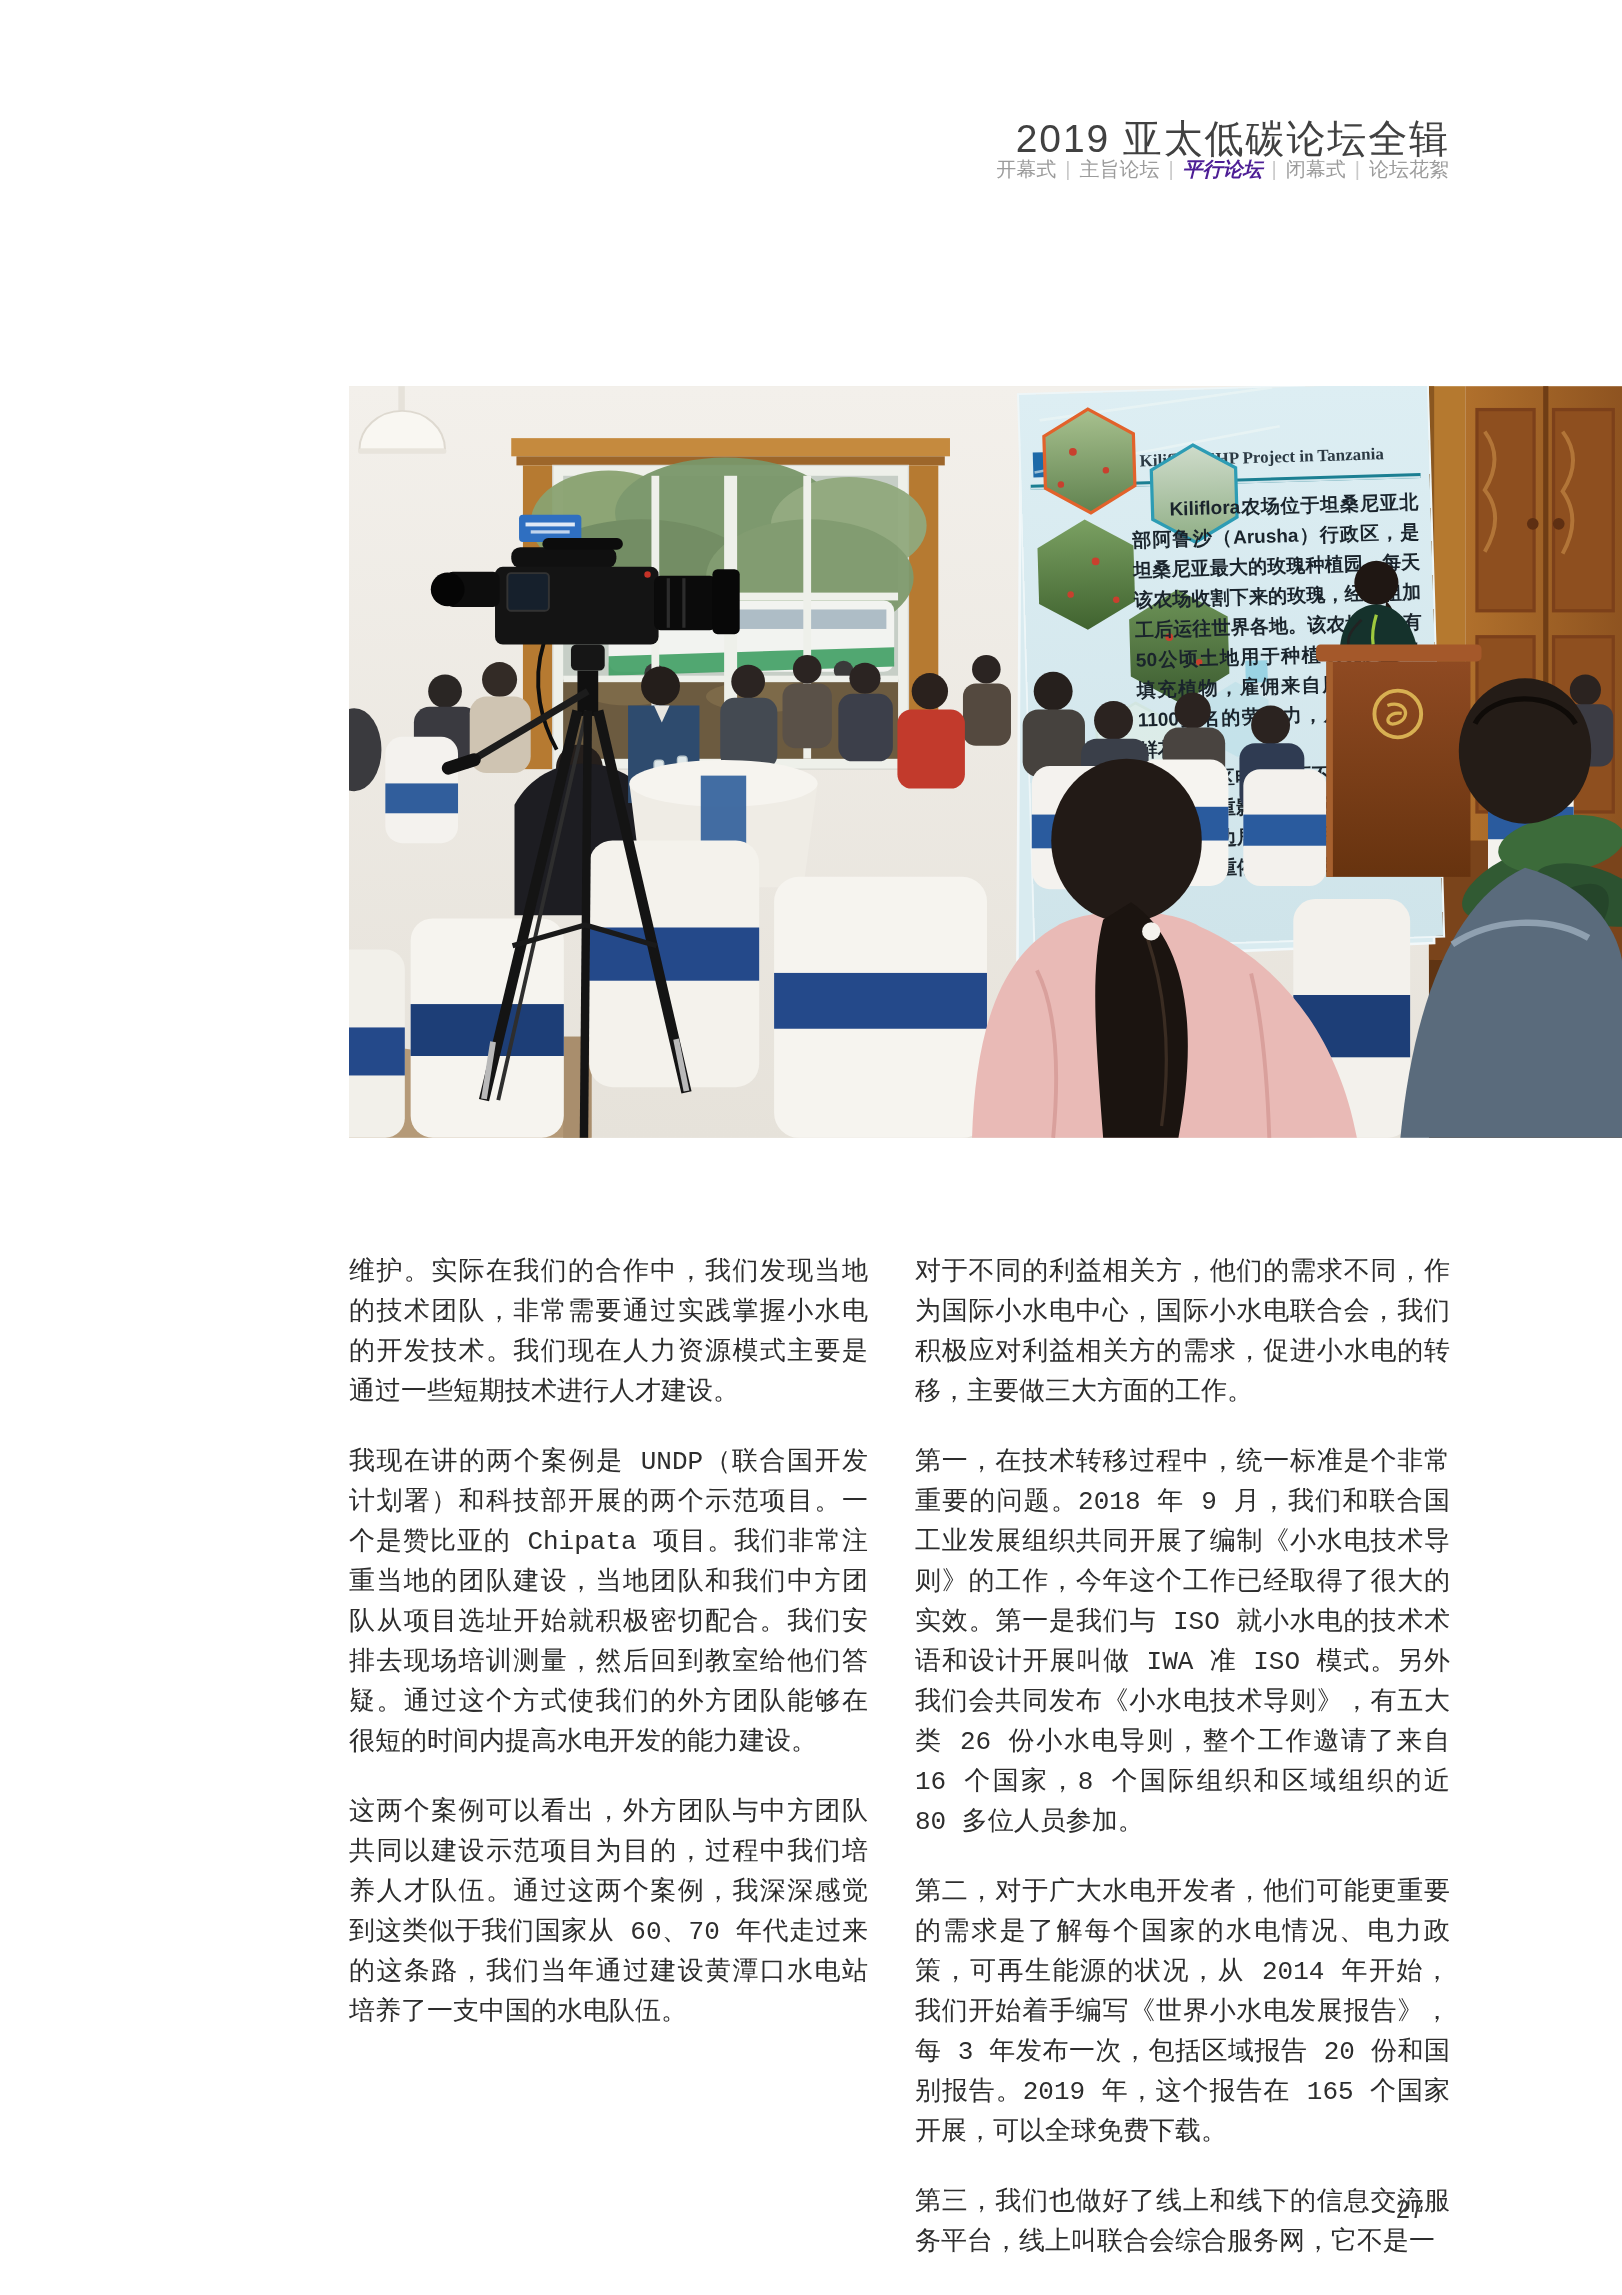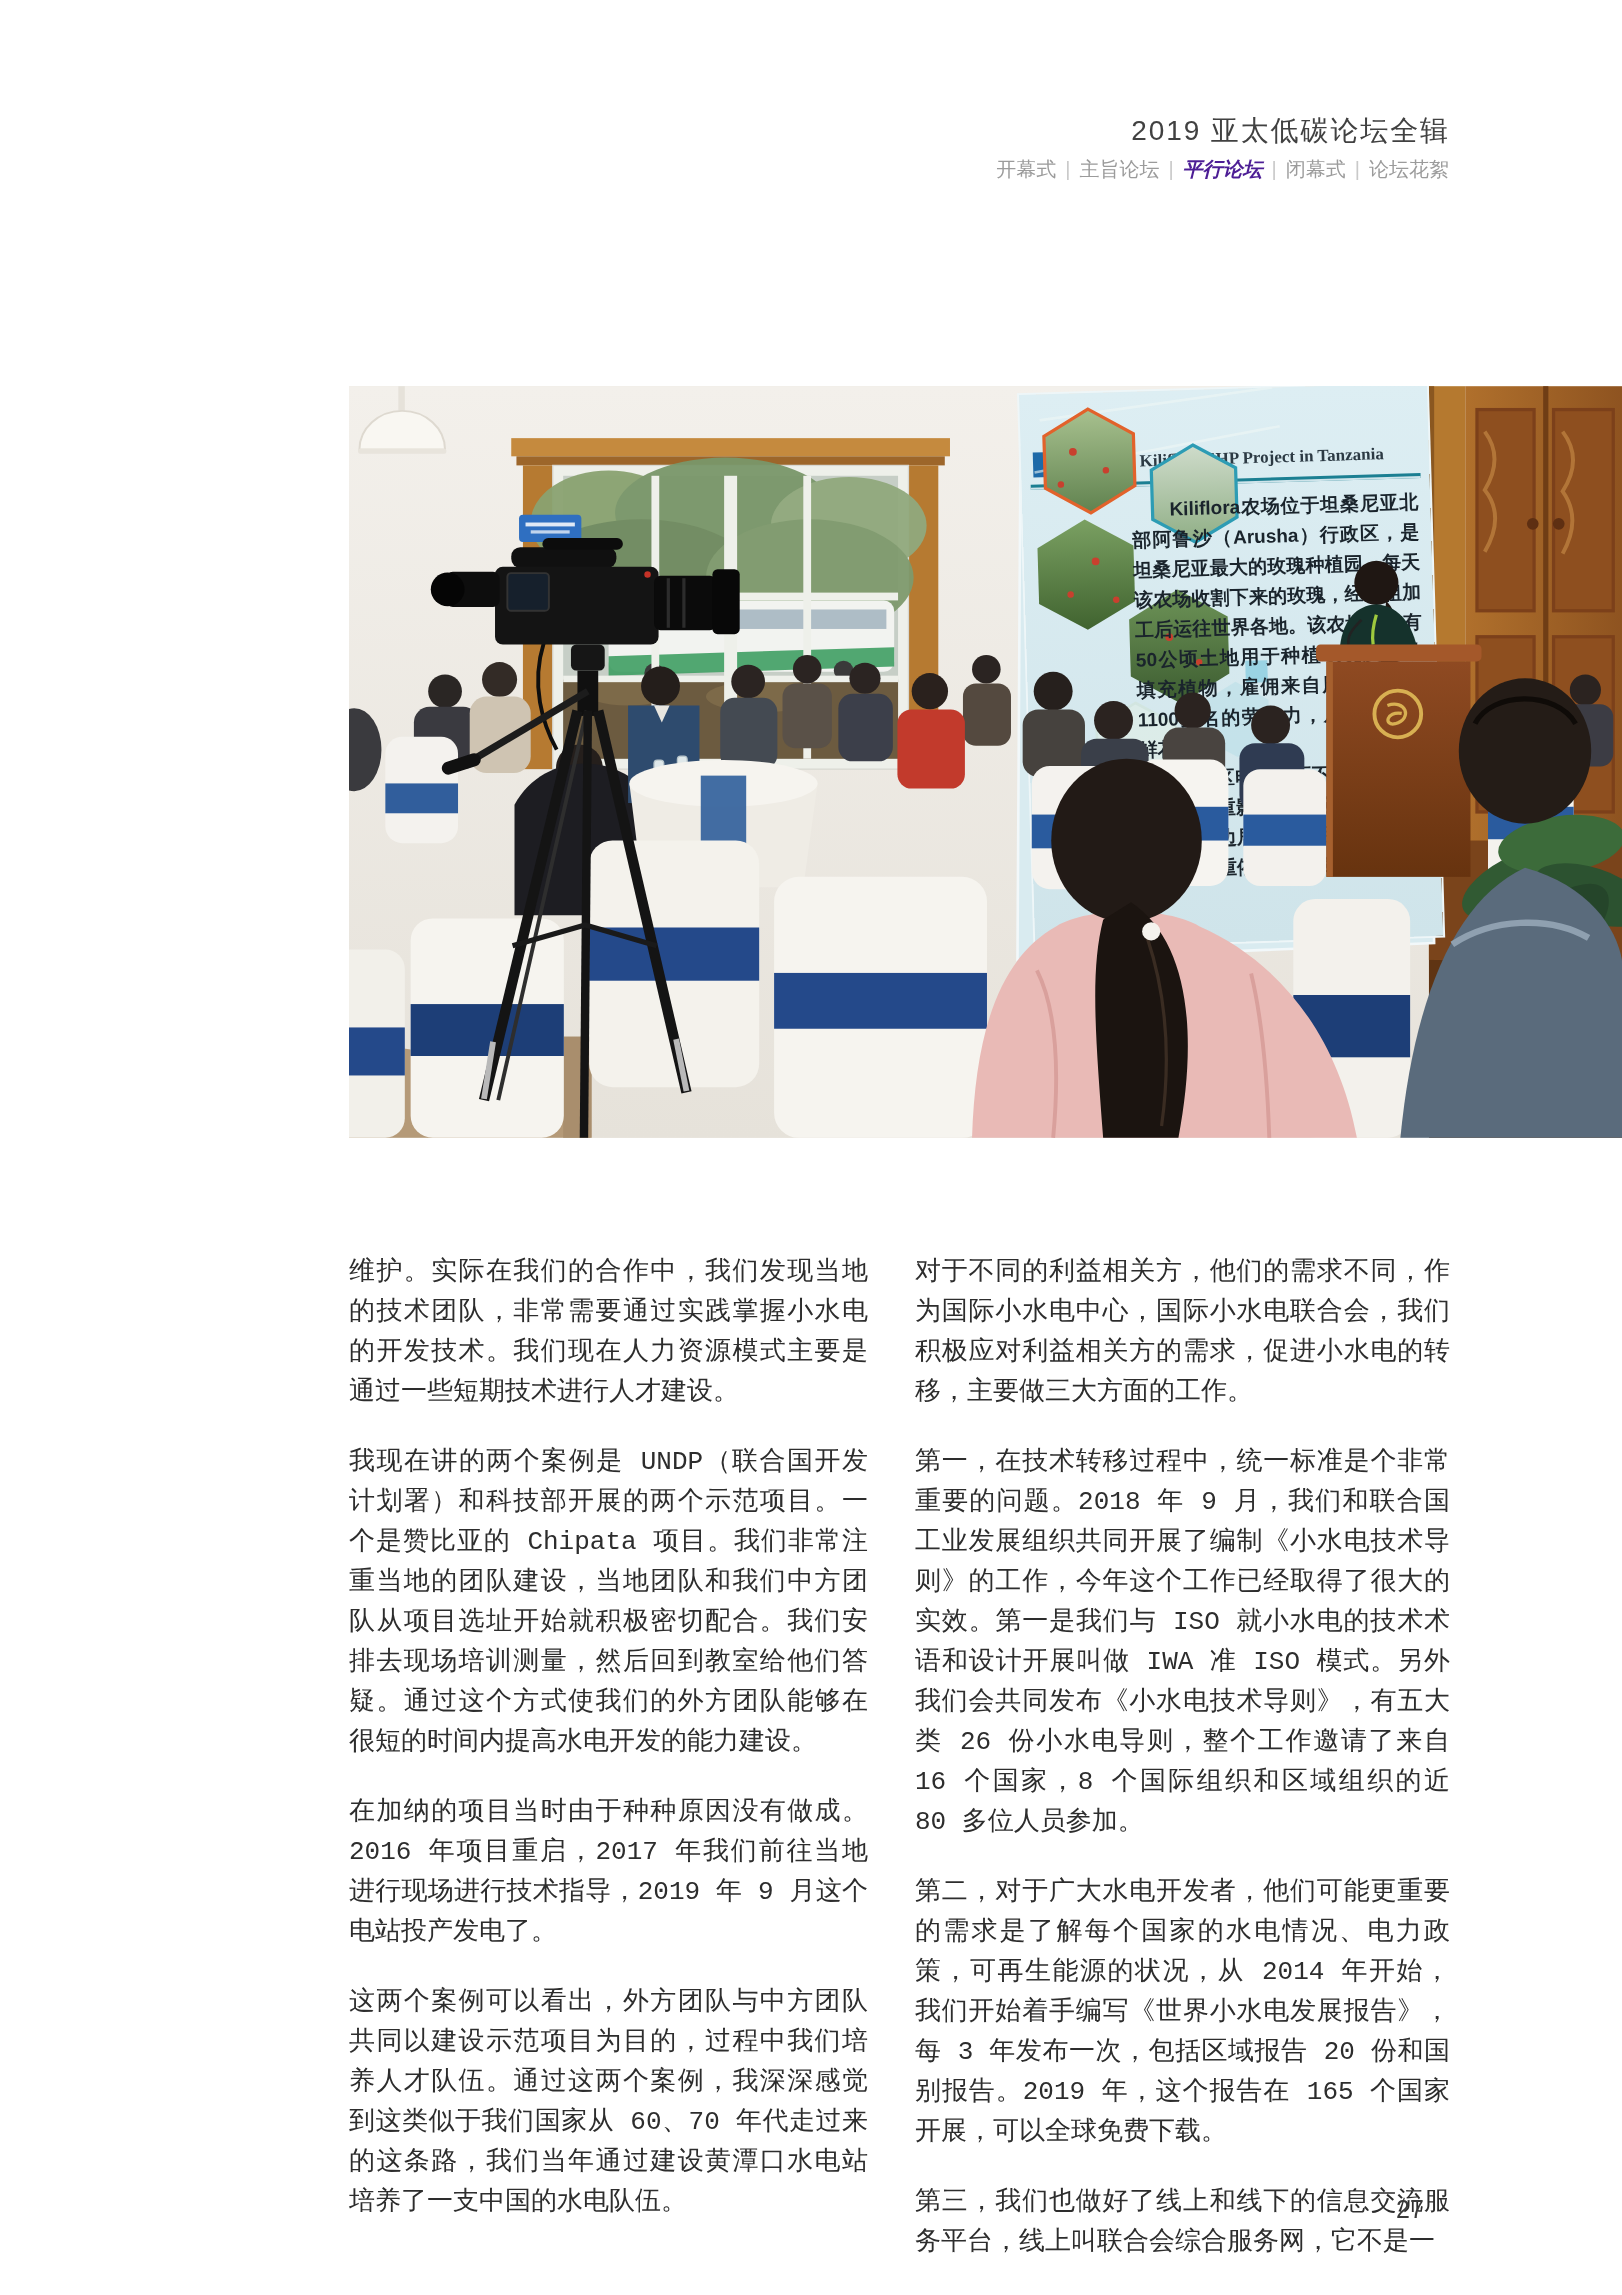--- a/index.html
+++ b/index.html
@@ -1,20 +1,20 @@
 <!DOCTYPE html>
 <html style="font-size:10.4px"><head>
 <meta charset="utf-8">
 <style>
   html,body{margin:0;padding:0;background:#ffffff;}
   .page{position:relative;width:1623px;height:2295px;background:#ffffff;overflow:hidden;
         font-family:"Liberation Sans",sans-serif;color:#2d2d2d;}
 
   
-  .hdr-title{position:absolute;right:173px;top:112px;font-size:28px;letter-spacing:1.9px;
+  .hdr-title{position:absolute;right:173px;top:112px;font-size:39px;letter-spacing:1.9px;
              color:#414141;white-space:nowrap;}
   .hdr-nav{position:absolute;right:174px;top:156px;font-size:20px;color:#9b9b9b;white-space:nowrap;}
   .hdr-nav .nav-item{color:#9b9b9b;}
   .hdr-nav .nav-item.active{color:#4c1d95;font-weight:bold;font-style:italic;}
   .hdr-nav .nav-sep{color:#c9c9c9;margin:0 9px;font-weight:normal;}
 
   
   .photo{position:absolute;left:349px;top:386px;width:1274px;height:752px;overflow:hidden;
          margin:0;padding:0;background:#eeebe5;}
   .photo svg{position:absolute;left:0;top:0;}
@@ -348,21 +348,20 @@
         <path d="M222,1010 L208,1098" stroke="#b9b9b9" stroke-width="9"></path>
         <path d="M504,1006 L520,1086" stroke="#b9b9b9" stroke-width="9"></path>
       </g>
     </svg>
   </figure>
 
   <main>
     <section class="col col-left">
       <p>维护。实际在我们的合作中，我们发现当地的技术团队，非常需要通过实践掌握小水电的开发技术。我们现在人力资源模式主要是通过一些短期技术进行人才建设。</p>
       <p>我现在讲的两个案例是 UNDP（联合国开发计划署）和科技部开展的两个示范项目。一个是赞比亚的 Chipata 项目。我们非常注重当地的团队建设，当地团队和我们中方团队从项目选址开始就积极密切配合。我们安排去现场培训测量，然后回到教室给他们答疑。通过这个方式使我们的外方团队能够在很短的时间内提高水电开发的能力建设。</p>
-      <p>在加纳的项目当时由于种种原因没有做成。2016 年项目重启，2017 年我们前往当地进行现场进行技术指导，2019 年 9 月这个电站投产发电了。</p>
       <p>这两个案例可以看出，外方团队与中方团队共同以建设示范项目为目的，过程中我们培养人才队伍。通过这两个案例，我深深感觉到这类似于我们国家从 60、70 年代走过来的这条路，我们当年通过建设黄潭口水电站培养了一支中国的水电队伍。</p>
     </section>
     <section class="col col-right">
       <p>对于不同的利益相关方，他们的需求不同，作为国际小水电中心，国际小水电联合会，我们积极应对利益相关方的需求，促进小水电的转移，主要做三大方面的工作。</p>
       <p>第一，在技术转移过程中，统一标准是个非常重要的问题。2018 年 9 月，我们和联合国工业发展组织共同开展了编制《小水电技术导则》的工作，今年这个工作已经取得了很大的实效。第一是我们与 ISO 就小水电的技术术语和设计开展叫做 IWA 准 ISO 模式。另外我们会共同发布《小水电技术导则》，有五大类 26 份小水电导则，整个工作邀请了来自 16 个国家，8 个国际组织和区域组织的近 80 多位人员参加。</p>
       <p>第二，对于广大水电开发者，他们可能更重要的需求是了解每个国家的水电情况、电力政策，可再生能源的状况，从 2014 年开始，我们开始着手编写《世界小水电发展报告》，每 3 年发布一次，包括区域报告 20 份和国别报告。2019 年，这个报告在 165 个国家开展，可以全球免费下载。</p>
       <p>第三，我们也做好了线上和线下的信息交流服务平台，线上叫联合会综合服务网，它不是一</p>
     </section>
   </main>
 

